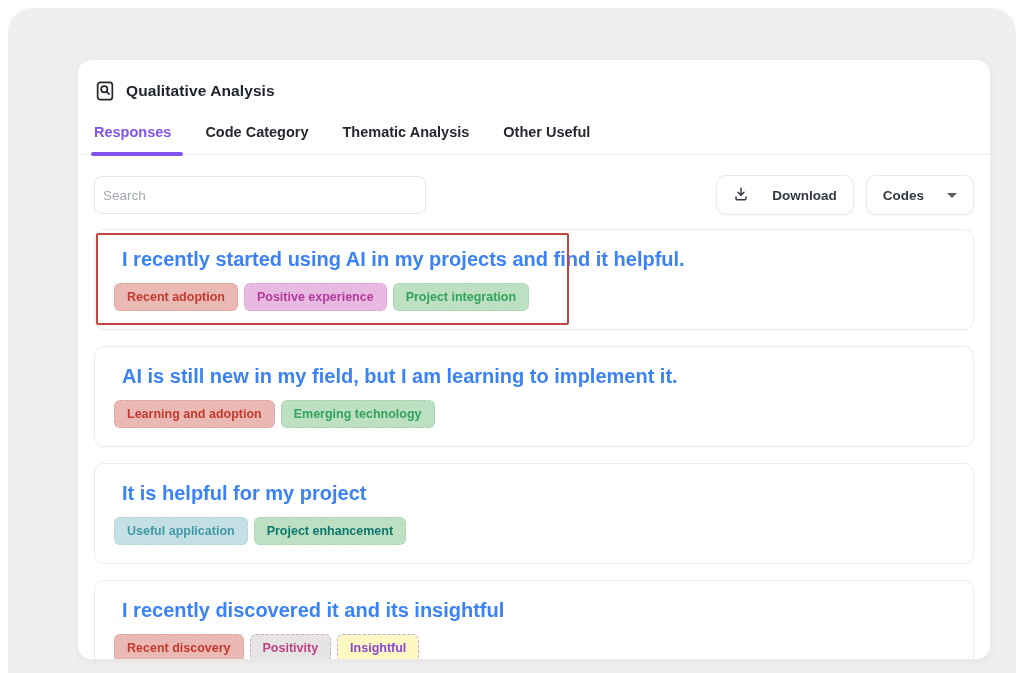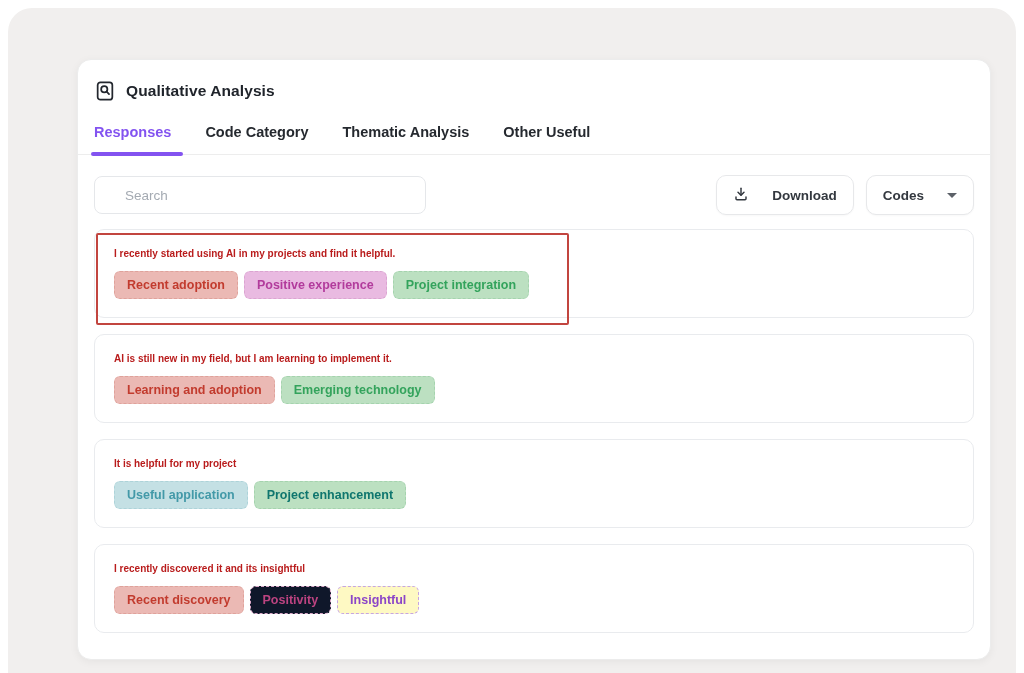--- a/index.html
+++ b/index.html
@@ -21,36 +21,36 @@
     border-bottom:1px solid #ededed; }
   .tab { position:relative; padding-bottom:14px; font-size:14.5px; font-weight:700;
     color:#25292f; cursor:pointer; }
   .tab.active { color:var(--accent,#8353f0); }
   .tab.active::after { content:""; position:absolute; left:-3px; right:-12px;
     bottom:-2px; height:4px; border-radius:3px; background:var(--accent,#8353f0); }
 
   .toolbar { display:flex; justify-content:space-between; align-items:center;
     margin:20px 16px 0 16px; }
   .search { width:332px; height:38px; border:1px solid #e5e7ea; border-radius:8px;
-    padding:0 30px; font-size:13.5px; color:#0f766e; outline:none;
+    padding:0 8px; font-size:13.5px; color:#0f766e; outline:none;
     font-family:"Liberation Sans","DejaVu Sans",sans-serif; }
   .search::placeholder { color:#a4aab2; }
   .toolbar-right { display:flex; gap:12px; }
   .btn { display:flex; align-items:center; gap:23px; height:40px; padding:0 16px;
     background:#fff; border:1px solid #e7e8ea; border-radius:10px;
     font-size:13.5px; font-weight:700; color:#33383f; cursor:pointer;
     box-shadow:0 1px 2px rgba(0,0,0,.03);
     font-family:"Liberation Sans","DejaVu Sans",sans-serif; }
   .caret { width:0; height:0; border-left:5px solid transparent;
     border-right:5px solid transparent; border-top:5px solid #5c6168; margin-top:1px; }
 
   .cards { margin:14px 16px 0 16px; }
   .card { position:relative; background:#fff; border:1px solid #e9ebee;
     border-radius:10px; padding:18px 19px; margin-bottom:16px; }
-  .card-text { font-size:10px; font-weight:700; color:#b91c1c; }
+  .card-text { font-size:20px; font-weight:700; color:#3b82f6;margin-left:8px; }
   .tags { display:flex; gap:6px; margin-top:12px; }
   .tag { display:inline-block; padding:6px 12px; border-radius:6px;
     font-size:12.5px; font-weight:700; border:1px dashed transparent; cursor:pointer; }
   .highlight-box { position:absolute; left:1px; top:3px; width:473px; height:92px;
     border:2px solid var(--highlight,#c2453f); border-radius:2px; pointer-events:none; }
 </style>
 </head>
 <body>
 
 <div class="canvas"></div>
@@ -120,19 +120,19 @@
       <div class="tags">
         <span class="tag" style="background: rgb(196, 224, 228); color: rgb(67, 153, 168); border-color: rgb(173, 211, 217);">Useful application</span>
         <span class="tag" style="background: rgb(188, 224, 193); color: #0f766e; border-color: rgb(165, 211, 174);">Project enhancement</span>
       </div>
     </div>
 
     <div class="card">
       <div class="card-text">I recently discovered it and its insightful</div>
       <div class="tags">
         <span class="tag" style="background: rgb(235, 185, 180); color: rgb(194, 59, 46); border-color: rgb(223, 162, 155);">Recent discovery</span>
-        <span class="tag" style="background: #0f172a; color: rgb(188, 67, 128); border-color: rgb(218, 168, 200);">Positivity</span>
+        <span class="tag" style="background: #e5e5e5; color: rgb(188, 67, 128); border-color: rgb(218, 168, 200);">Positivity</span>
         <span class="tag" style="background: #fef9c3; color: rgb(140, 70, 200); border-color: rgb(198, 165, 226);">Insightful</span>
       </div>
     </div>
 
   </div>
 </div>
 
 </body></html>

